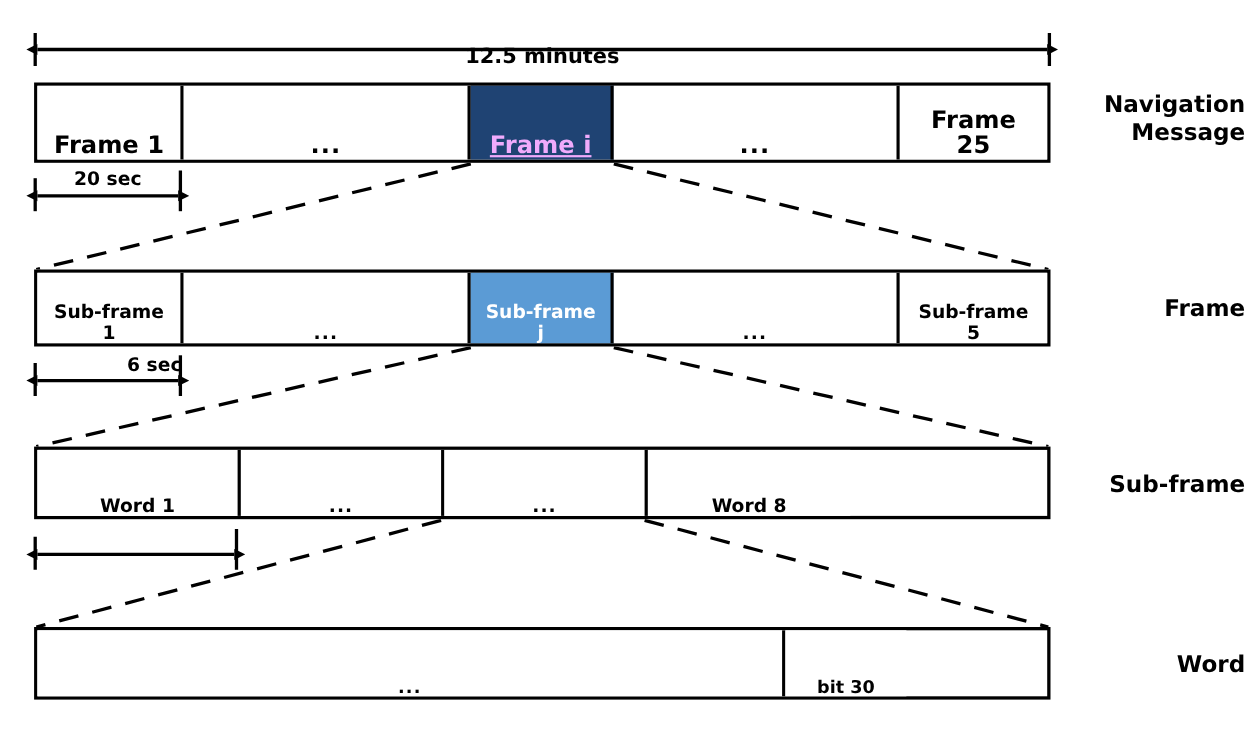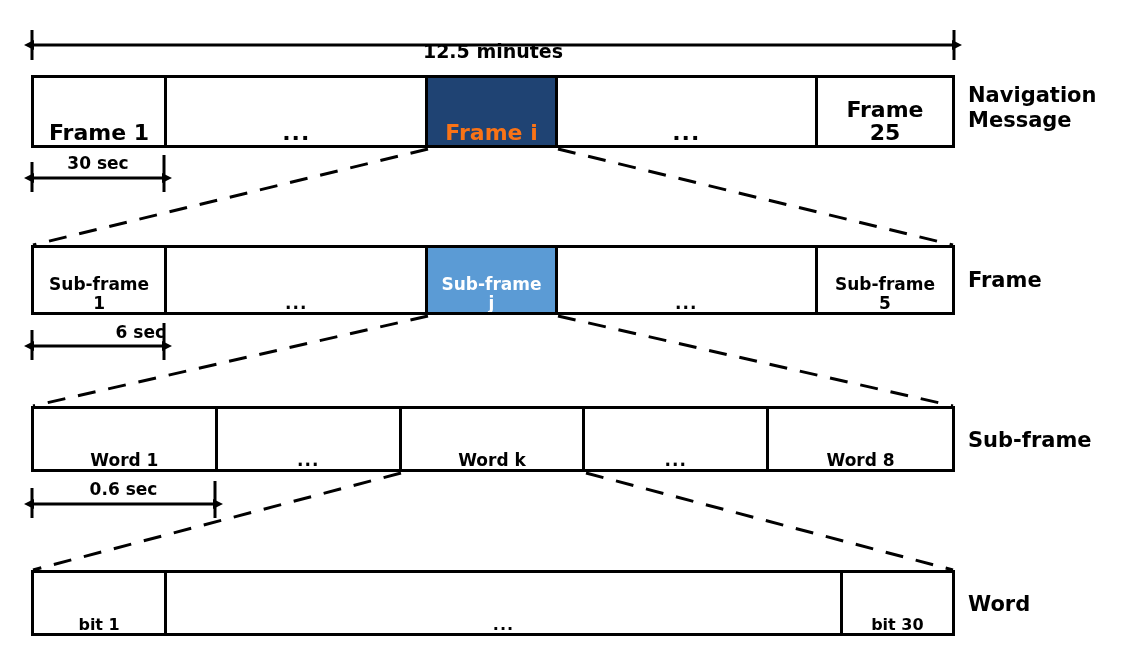--- a/index.html
+++ b/index.html
@@ -43,41 +43,41 @@
     align-items: flex-end;
     justify-content: center;
     text-align: center;
     border-right: 3px solid #000000;
     background: #ffffff;
     line-height: 1.08;
     font-weight: bold;
     overflow: hidden;
   }
   .cell:last-child { border-right: none; }
-  .cell.hl-dark { background: #1f4373; color: #f97316; }
+  .cell.hl-dark { background: #1f4373; color: #f0abfc; text-decoration: underline; }
   .cell.hl-light { background: #5b9bd5; color: #ffffff; }
 
   
   #row-nav { left: 31px; top: 75px; width: 924px; height: 73px; }
   #row-nav .cell { font-size: 22px; }
   #row-frame { left: 31px; top: 245px; width: 924px; height: 70px; }
   #row-frame .cell { font-size: 17px; }
   #row-subframe { left: 31px; top: 406px; width: 924px; height: 66px; }
   #row-subframe .cell { font-size: 17px; }
   #row-word { left: 31px; top: 570px; width: 924px; height: 66px; }
   #row-word .cell { font-size: 16px; }
 
   .dots { font-size: 24px; letter-spacing: 1px; }
 
   
   .row-label {
     position: absolute;
     left: 968px;
     width: 164px;
-    text-align: left;
+    text-align: right;
     font-weight: bold;
     font-size: 21px;
     line-height: 1.18;
     z-index: 2;
   }
   #label-nav { top: 83px; }
   #label-frame { top: 268px; }
   #label-subframe { top: 428px; }
   #label-word { top: 592px; }
 
@@ -142,23 +142,22 @@
       <line x1="558" y1="316" x2="953" y2="406" stroke="#000000" stroke-width="3" stroke-dasharray="18,13"></line>
     </g>
 
     <g>
       <line x1="401" y1="473" x2="33" y2="570" stroke="#000000" stroke-width="3" stroke-dasharray="18,13"></line>
       <line x1="586" y1="473" x2="953" y2="570" stroke="#000000" stroke-width="3" stroke-dasharray="18,13"></line>
     </g>
   </svg>
 
   <div class="dim-caption" id="cap-total">12.5 minutes</div>
-  <div class="dim-caption" id="cap-30">30 sec</div>
+  <div class="dim-caption" id="cap-30">20 sec</div>
   <div class="dim-caption" id="cap-6">6 sec</div>
-  <div class="dim-caption" id="cap-06">0.6 sec</div>
 
   <div class="strip" id="row-nav">
     <div class="cell" style="width:134px">
       <span>Frame 1</span>
     </div>
     <div class="cell dots" style="width:263px">
       <span>...</span>
     </div>
     <div class="cell hl-dark" style="width:130px">
       <span>Frame i</span>
@@ -208,38 +207,32 @@
     <span>Frame</span>
   </div>
 
   <div class="strip" id="row-subframe">
     <div class="cell" style="width:185px">
       <span>Word 1</span>
     </div>
     <div class="cell dots" style="width:185px">
       <span>...</span>
     </div>
-    <div class="cell" style="width:185px">
-      <span>Word k</span>
-    </div>
     <div class="cell dots" style="width:185px">
       <span>...</span>
     </div>
     <div class="cell" style="width:184px">
       <span>Word 8</span>
     </div>
   </div>
   <div class="row-label" id="label-subframe">
     <span>Sub-frame</span>
   </div>
 
   <div class="strip" id="row-word">
-    <div class="cell" style="width:134px">
-      <span>bit 1</span>
-    </div>
     <div class="cell dots" style="width:680px">
       <span>...</span>
     </div>
     <div class="cell" style="width:110px">
       <span>bit 30</span>
     </div>
   </div>
   <div class="row-label" id="label-word">
     <span>Word</span>
   </div>

